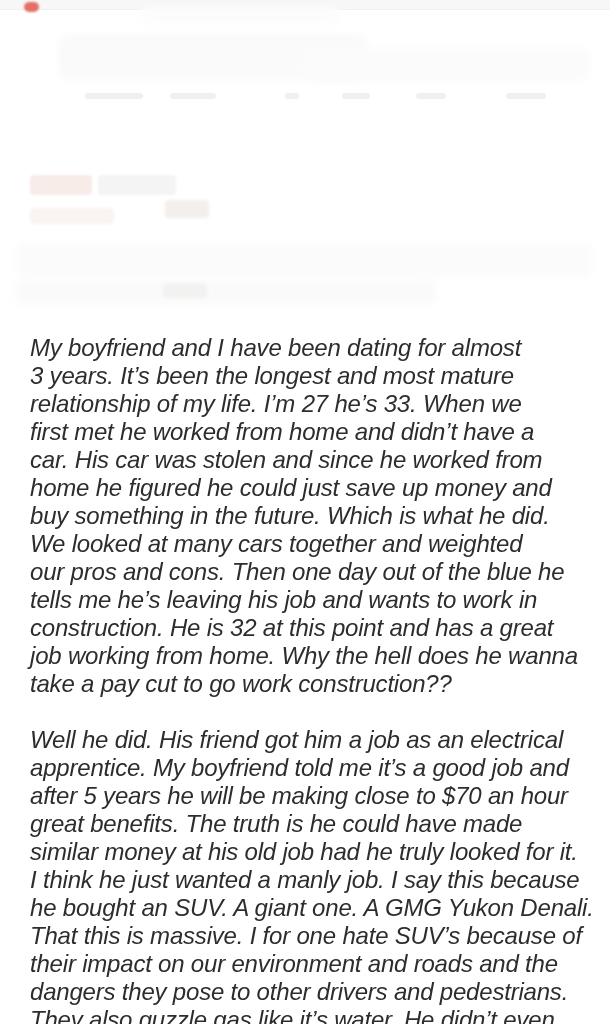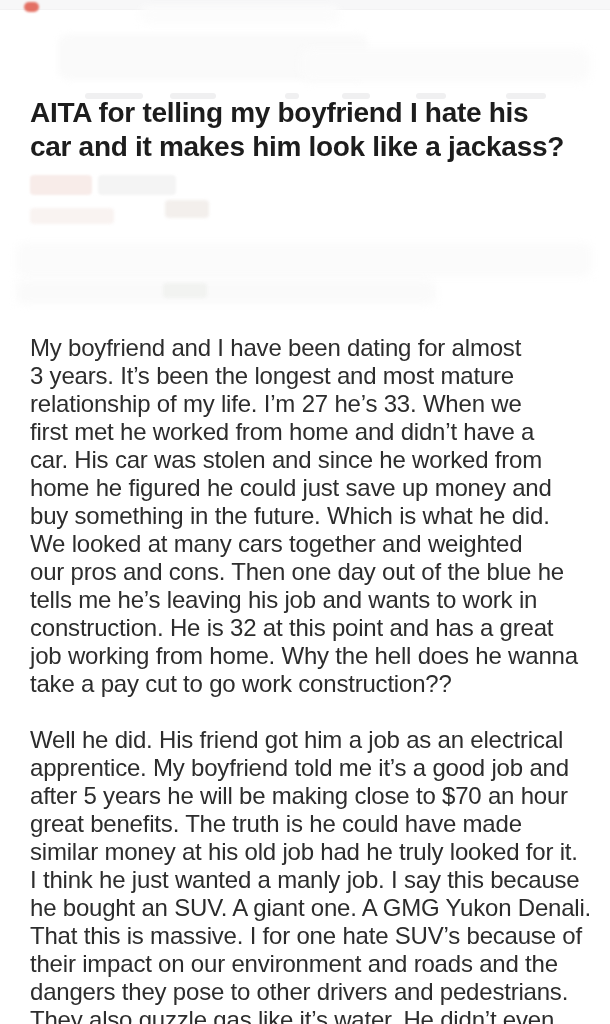--- a/index.html
+++ b/index.html
@@ -96,20 +96,21 @@
     width: 580px;
   }
   .post-body p {
     margin: 0;
     font-size: 24px;
     font-weight: normal;
     line-height: 28px;
     letter-spacing: -0.2px;
     color: var(--body-color, #2d2d2d);
     white-space: pre;
+    font-style: italic;
   }
   .post-body p + p { margin-top: 28px; }
 </style>
 </head>
 <body>
 
 <div class="page">
 
   <div class="ghost top-band"></div>
   <div class="ghost red-marker"></div>
@@ -123,22 +124,20 @@
   <div class="ghost meta-dash d5"></div>
   <div class="ghost meta-dash d6"></div>
   <div class="ghost flair-pink"></div>
   <div class="ghost flair-gray"></div>
   <div class="ghost flair-pink-2"></div>
   <div class="ghost tag-ghost"></div>
   <div class="ghost band-1"></div>
   <div class="ghost band-2"></div>
   <div class="ghost band-chip"></div>
 
-  <h1 class="post-title">AITA for telling my boyfriend I hate his
-car and it makes him look like a jackass?</h1>
 
   <div class="post-body">
     <p>My boyfriend and I have been dating for almost
 3 years. It’s been the longest and most mature
 relationship of my life. I’m 27 he’s 33. When we
 first met he worked from home and didn’t have a
 car. His car was stolen and since he worked from
 home he figured he could just save up money and
 buy something in the future. Which is what he did.
 We looked at many cars together and weighted

